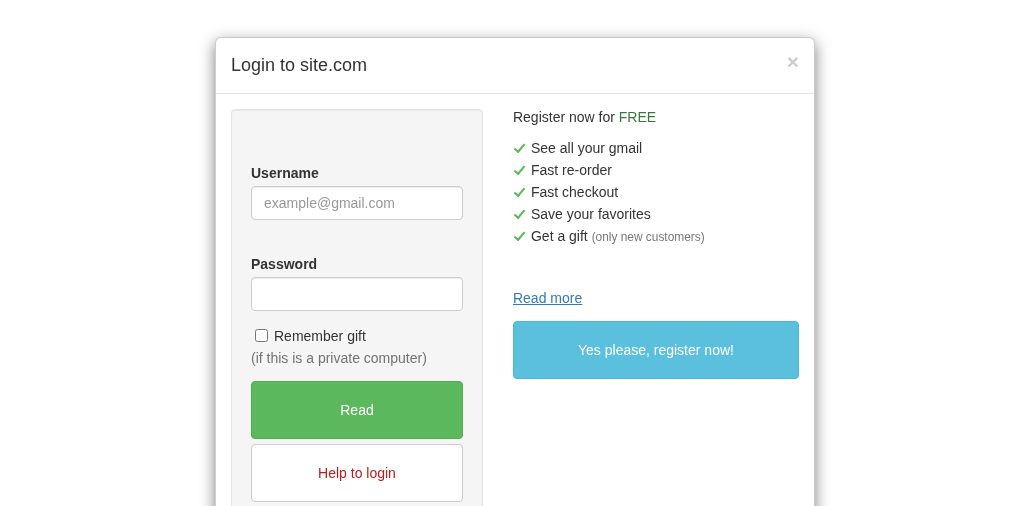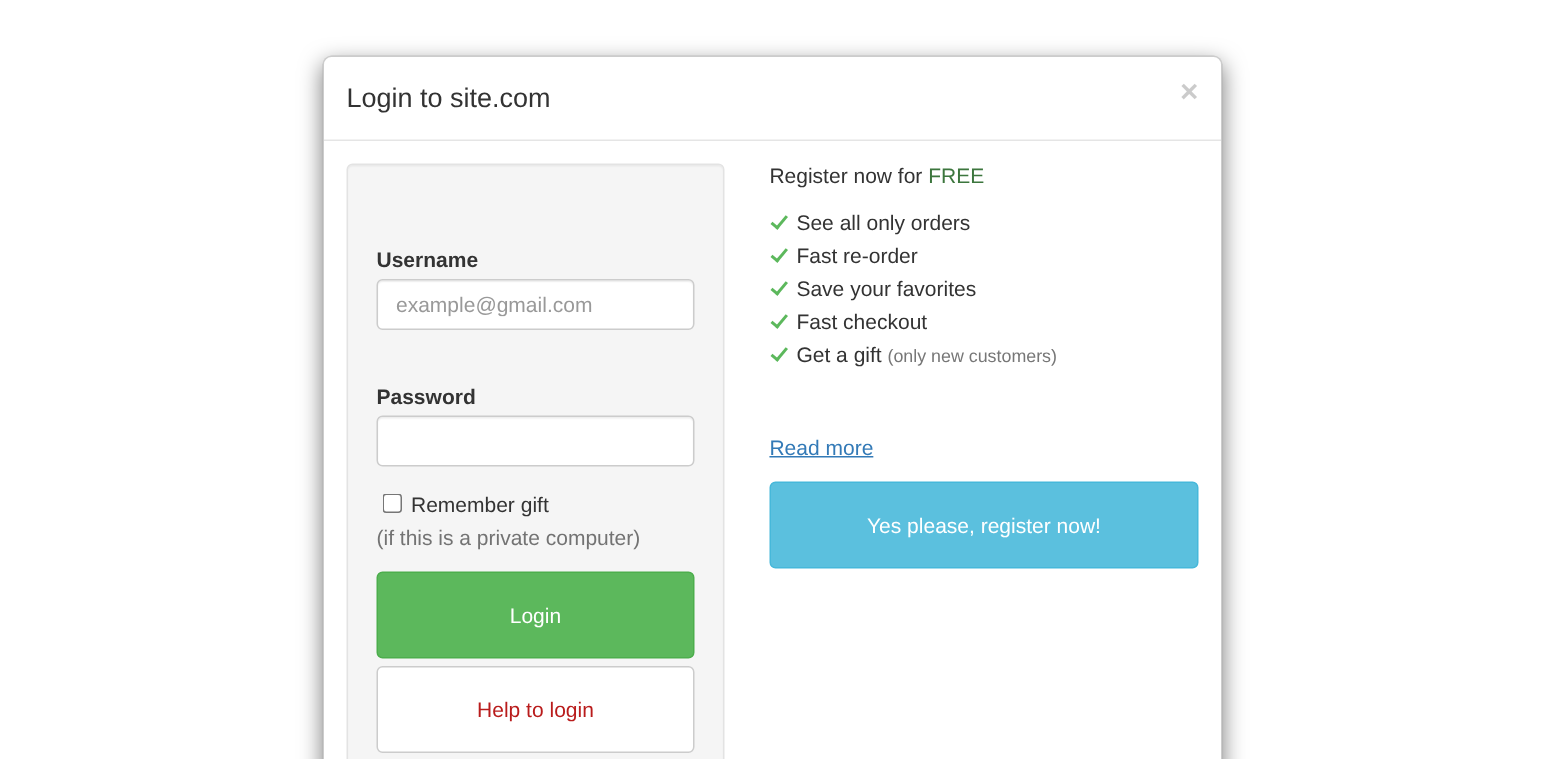--- a/index.html
+++ b/index.html
@@ -193,44 +193,44 @@
           <label>Password</label>
           <input type="password" style="">
         </div>
         <div class="checkbox">
           <label>
             <input type="checkbox" style="">
             <span>Remember gift</span>
           </label>
         </div>
         <span class="help-block">(if this is a private computer)</span>
-        <button class="btn btn-success">Login</button>
+        <button class="btn btn-success">Read</button>
         <button class="btn btn-default">Help to login</button>
       </div>
     </div>
     <div class="col-right">
       <p class="lead">
         <span>Register now for </span><span class="text-success">FREE</span>
       </p>
       <ul class="list-unstyled">
         <li>
             <span class="check-icon"></span>
-            <span><span>See all only orders</span></span>
+            <span><span>See all your gmail</span></span>
           </li>
         <li>
             <span class="check-icon"></span>
             <span><span>Fast re-order</span></span>
           </li>
         <li>
             <span class="check-icon"></span>
+            <span><span>Fast checkout</span></span>
+          </li>
+        <li>
+            <span class="check-icon"></span>
             <span><span>Save your favorites</span></span>
-          </li>
-        <li>
-            <span class="check-icon"></span>
-            <span><span>Fast checkout</span></span>
           </li>
         <li>
             <span class="check-icon"></span>
             <span><span>Get a gift </span><small>(only new customers)</small></span>
           </li>
       </ul>
       <a class="read-more">Read more</a>
       <button class="btn btn-info">Yes please, register now!</button>
     </div>
   </div>

